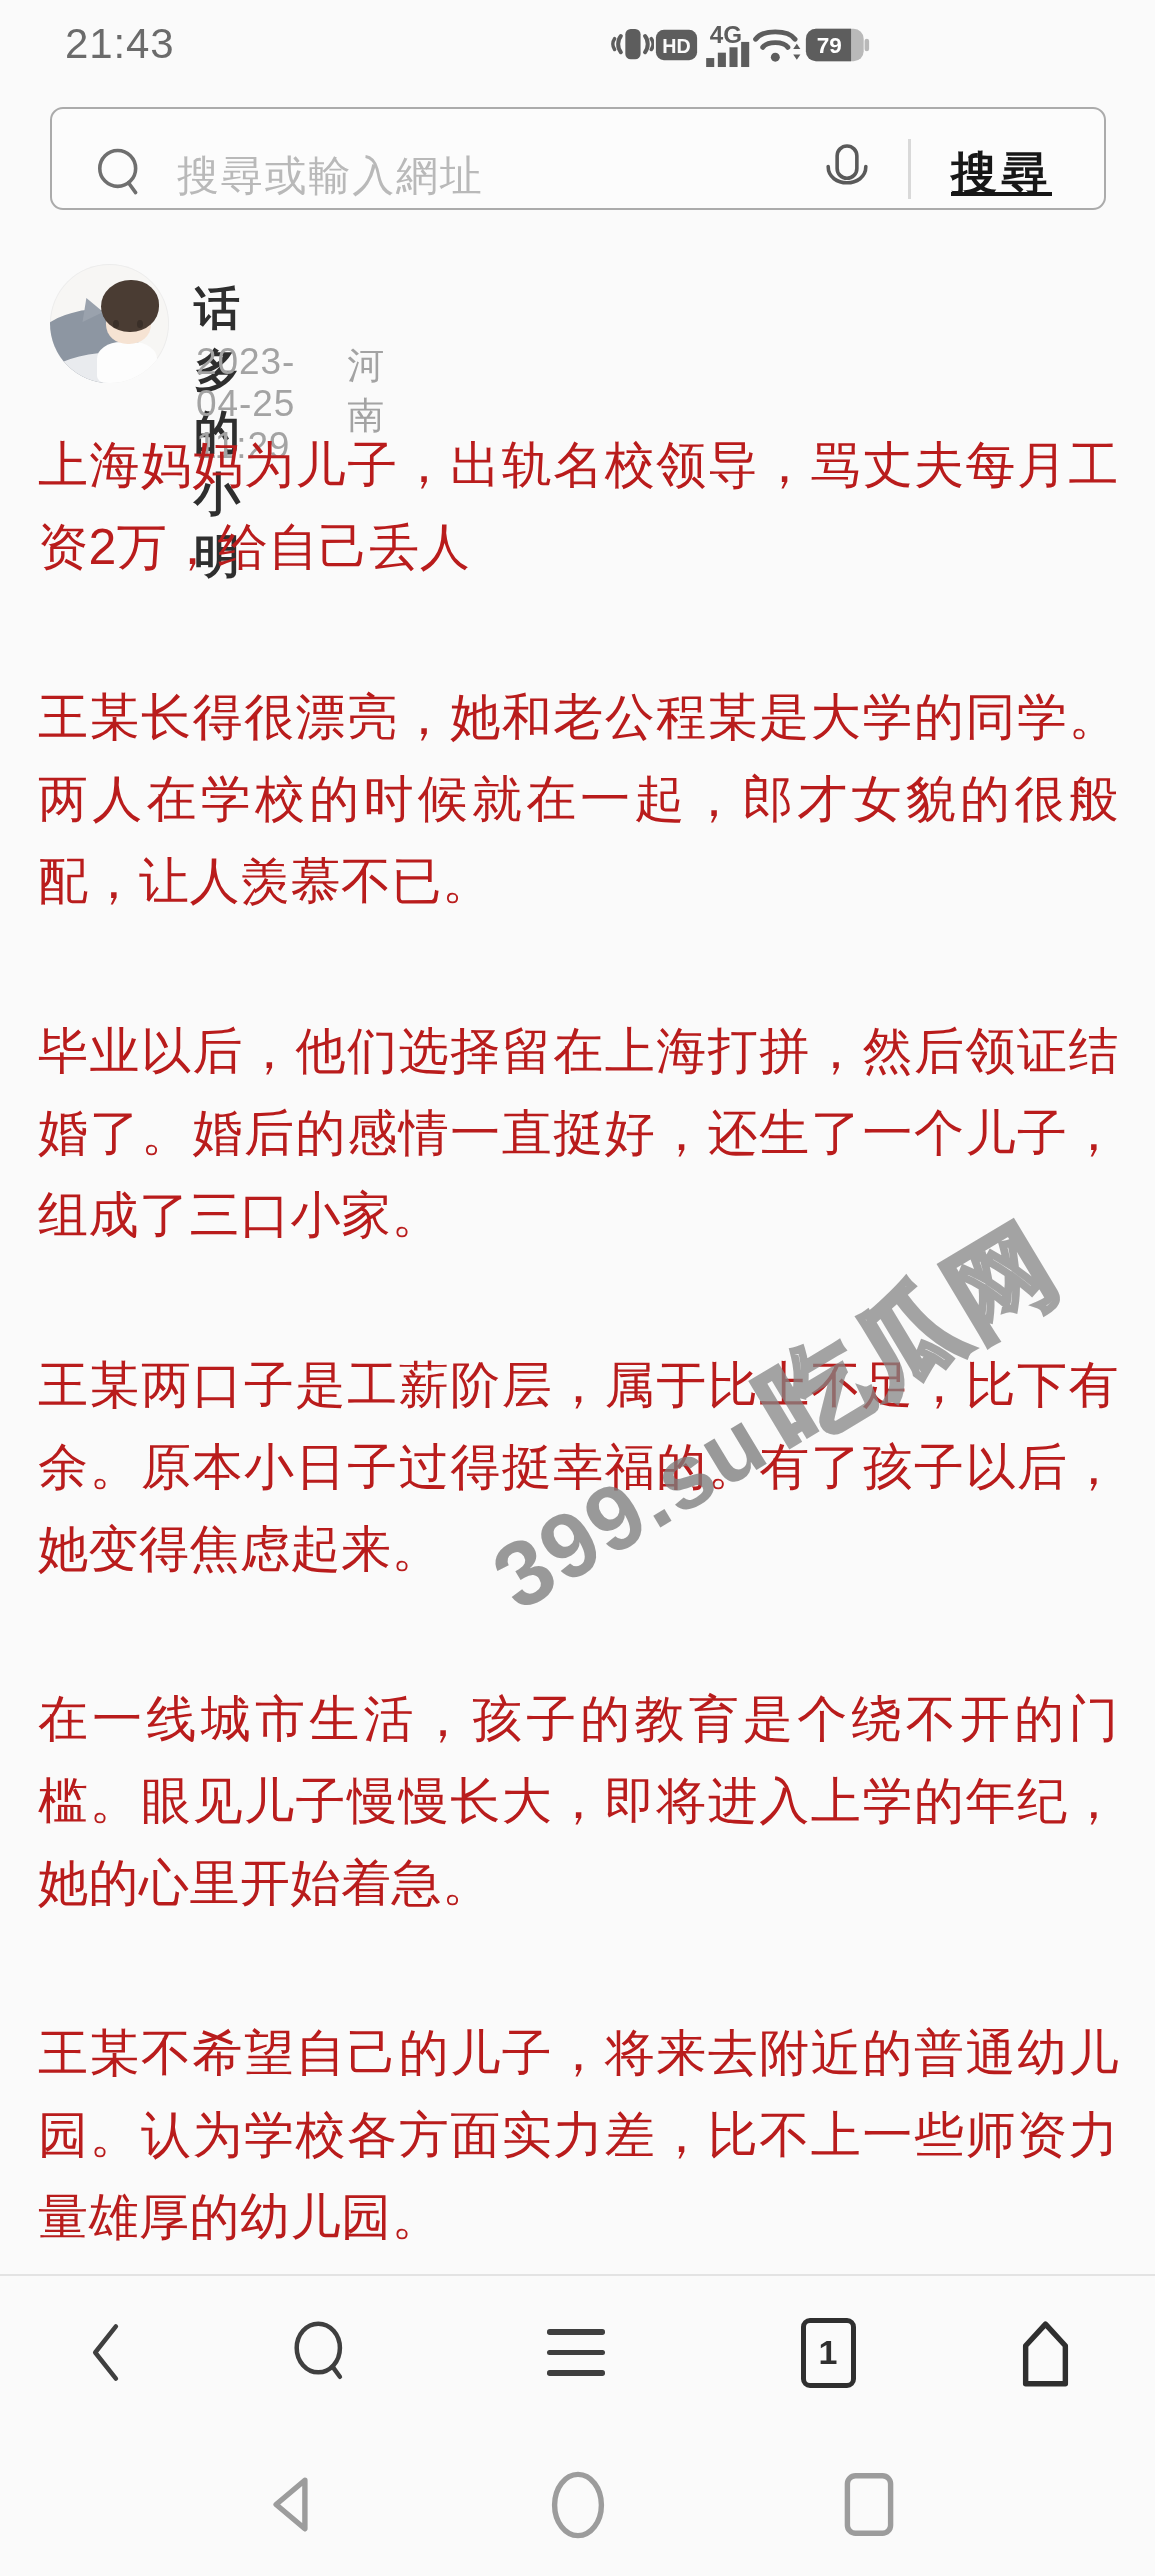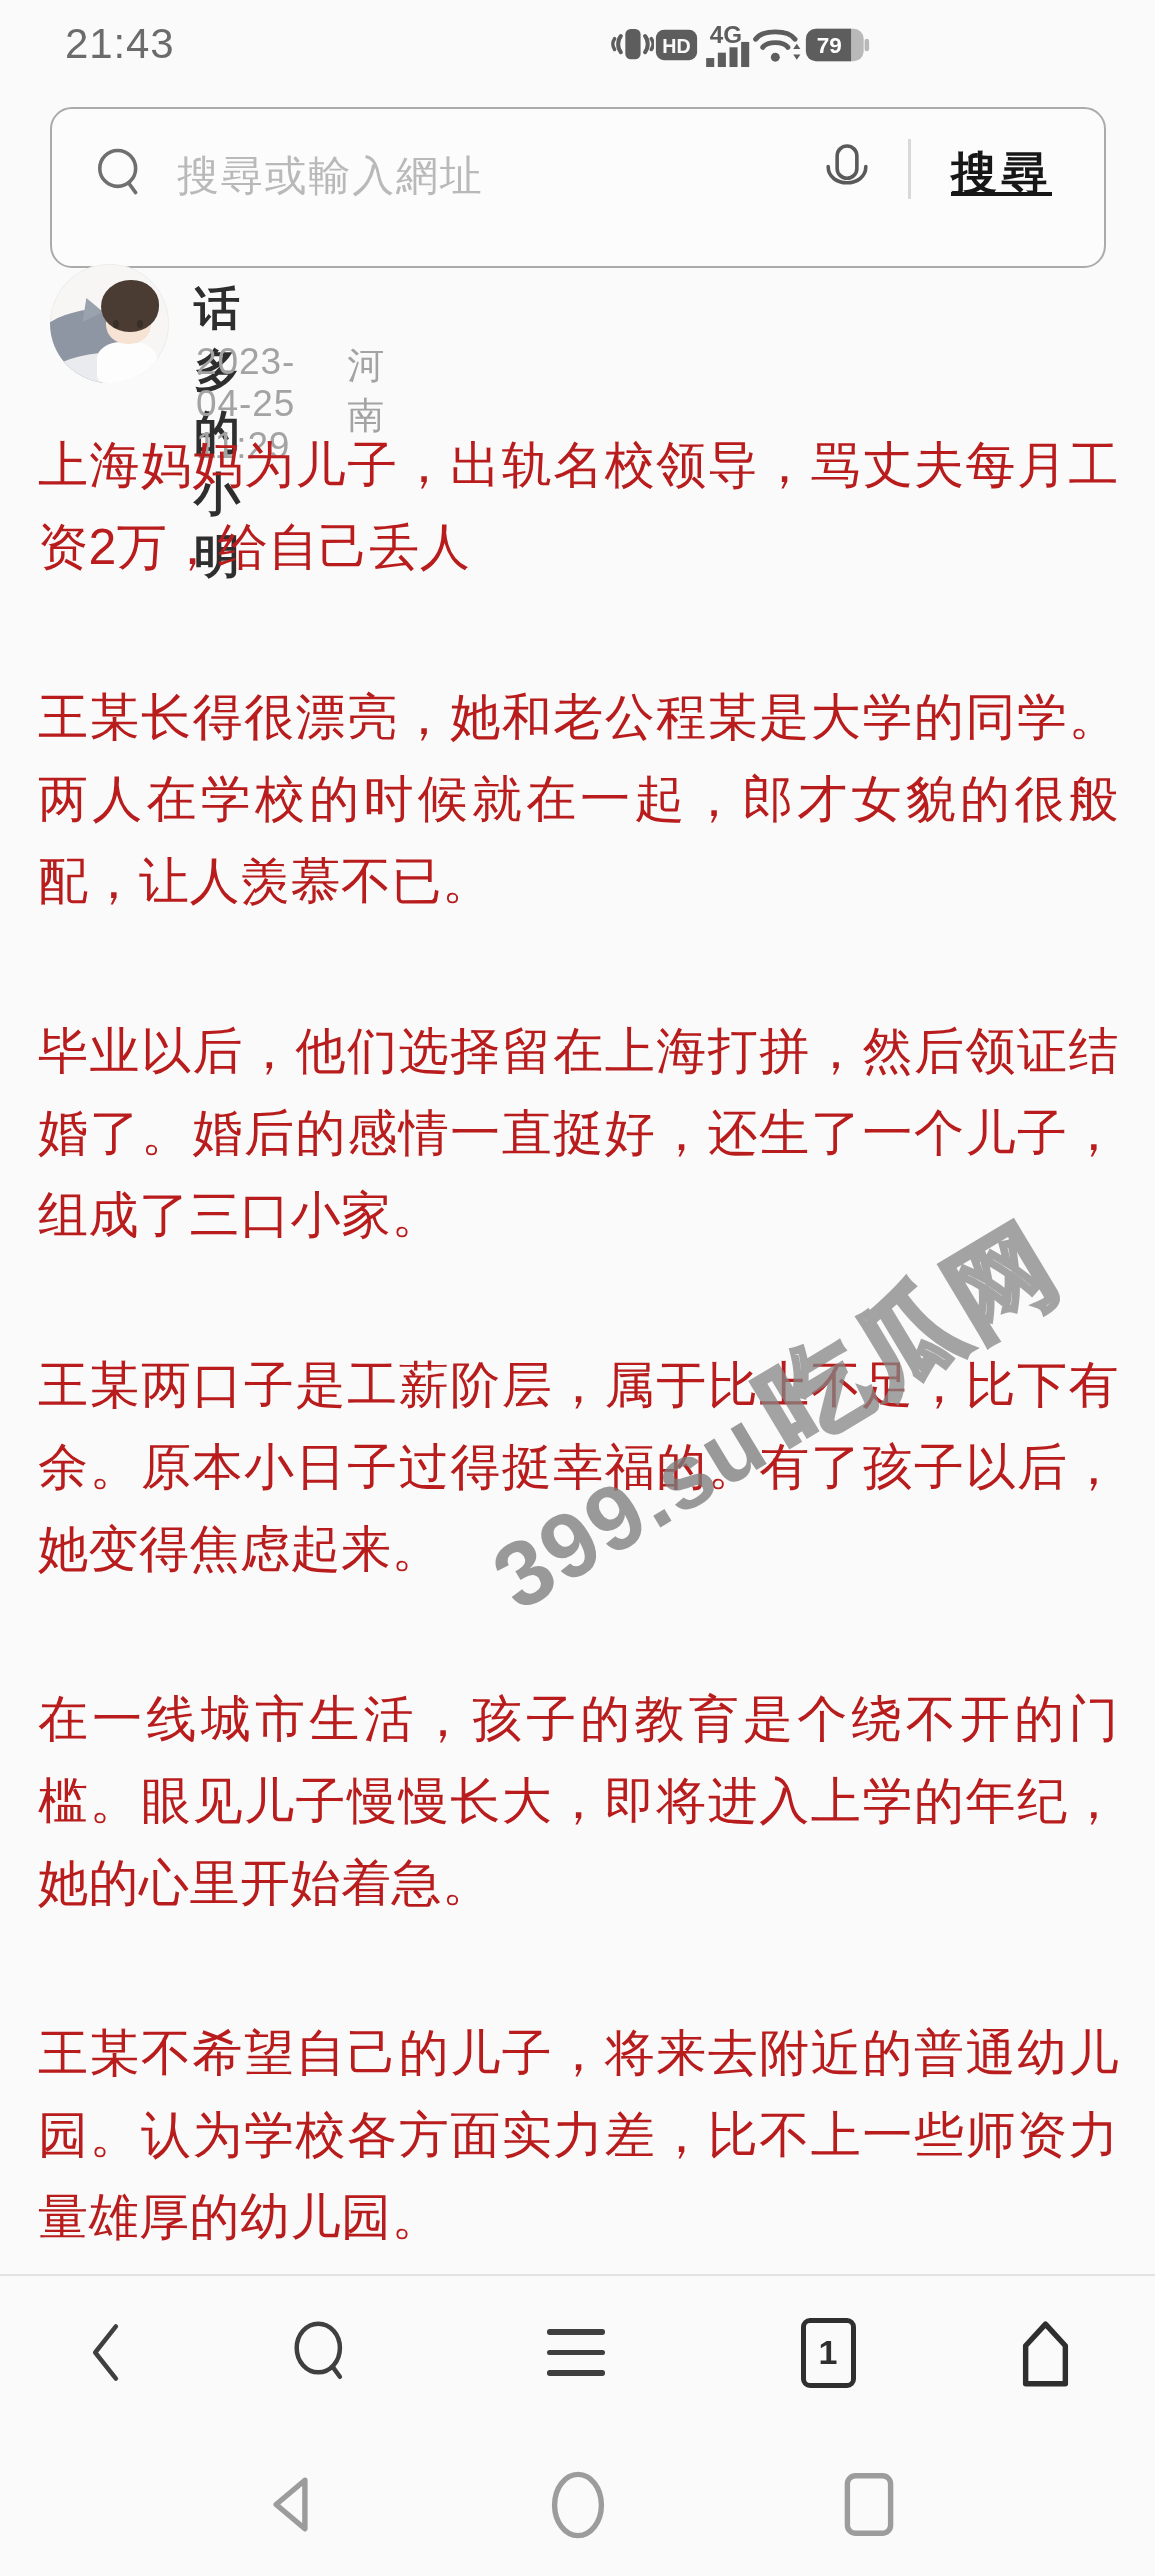--- a/index.html
+++ b/index.html
@@ -6,22 +6,22 @@
   .screen{
     position:relative;width:1155px;height:2576px;background:#fafafa;
     font-family:"Liberation Sans","DejaVu Sans",sans-serif;overflow:hidden;
   }
   
   .statusbar{position:absolute;left:0;top:0;width:931px;height:90px;}
   .time{position:absolute;left:65px;top:20px;font-size:42px;color:#6b6b6b;letter-spacing:0.9px;}
   .statusicons{position:absolute;right:61px;top:23.5px;height:43px;display:flex;align-items:center;gap:1px;}
   
   .searchbar{
-    position:absolute;left:50px;top:107px;width:1056px;height:161px;
-    border:2.7px solid #ababab;border-radius:22px;background:#fcfcfc;box-sizing:border-box;
+    position:absolute;left:50px;top:107px;width:1056px;height:103px;
+    border:2.7px solid #ababab;border-radius:13px;background:#fcfcfc;box-sizing:border-box;
   }
   .searchbar .mag{position:absolute;left:42px;top:37px;}
   .searchbar .ph{position:absolute;left:125px;top:39px;font-size:42px;color:#b9b9b9;letter-spacing:1.8px;}
   .searchbar .mic{position:absolute;left:769px;top:34px;}
   .searchbar .vdiv{position:absolute;left:856px;top:30px;width:2.7px;height:60px;background:#d9d9d9;}
   .searchbar .go{position:absolute;left:899px;top:34px;font-size:46px;font-weight:700;color:#171717;letter-spacing:4.5px;text-decoration:underline;}
   
   .author{position:absolute;left:0;top:0;}
   .avatar{
     position:absolute;left:50px;top:264px;width:119px;height:119px;border-radius:50%;

